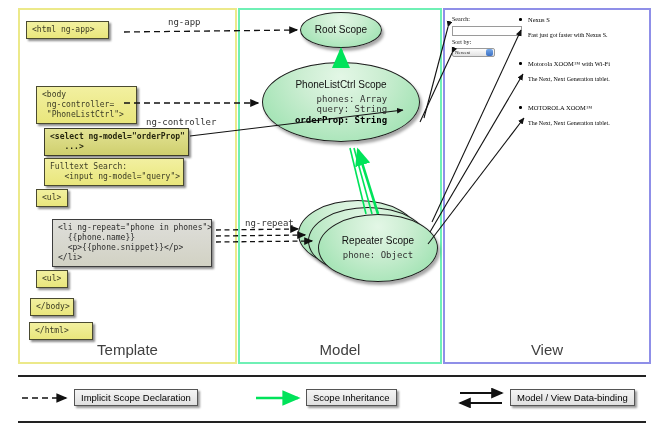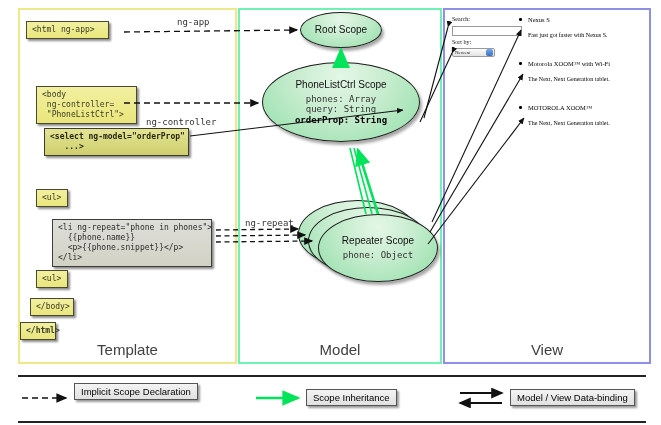--- a/index.html
+++ b/index.html
@@ -30,21 +30,21 @@
 
   
   .ell{position:absolute;box-sizing:border-box;border-radius:50%;
        border:1.5px solid #1d1d1d;
        background:radial-gradient(ellipse at 50% 18%,#e3f7e6 0%,#cdeed3 35%,#92dfa8 100%);
        box-shadow:2px 3px 3px rgba(0,0,0,.35);
        display:flex;flex-direction:column;align-items:center;justify-content:center;
        color:#111;}
   .ell .title{font-size:10px;line-height:12px;text-align:center;}
   .ell .props{font-family:"DejaVu Sans Mono","Liberation Mono",monospace;
-              font-size:9px;line-height:10.5px;color:#333;text-align:center;margin-top:3px;}
+              font-size:9px;line-height:10.5px;color:#333;text-align:right;margin-top:3px;}
   .ghost{position:absolute;box-sizing:border-box;border-radius:50%;
          border:1.5px solid #1d1d1d;
          background:radial-gradient(ellipse at 50% 18%,#e3f7e6 0%,#cdeed3 40%,#9ae0ae 100%);
          box-shadow:2px 3px 3px rgba(0,0,0,.3);}
 
   
   #viewbox{position:absolute;left:450px;top:14px;width:192px;height:336px;}
   .v-label{position:absolute;font-size:6px;color:#111;
            font-family:"Liberation Serif",serif;}
   .v-input{position:absolute;box-sizing:border-box;background:#fff;
@@ -93,33 +93,35 @@
 
   <div class="code" style="left:26px;top:21px;width:83px;">&lt;html ng-app&gt;</div>
 
   <div class="code" style="left:36px;top:86px;width:101px;">&lt;body
  ng-controller=
  "PhoneListCtrl"&gt;</div>
 
   <div class="code olive" style="left:44px;top:128px;width:145px;">&lt;select ng-model="orderProp"
    ...&gt;</div>
 
+  <div class="code" style="left:44px;top:158px;width:140px;">Fulltext Search:
+   &lt;input ng-model="query"&gt;</div>
 
   <div class="code" style="left:36px;top:189px;width:32px;">&lt;ul&gt;</div>
 
   <div class="code grey" style="left:52px;top:219px;width:160px;">&lt;li ng-repeat="phone in phones"&gt;
   {{phone.name}}
   &lt;p&gt;{{phone.snippet}}&lt;/p&gt;
 &lt;/li&gt;</div>
 
   <div class="code" style="left:36px;top:270px;width:32px;">&lt;ul&gt;</div>
 
   <div class="code" style="left:30px;top:298px;width:44px;">&lt;/body&gt;</div>
 
-  <div class="code" style="left:20px;top:322px;width:36px;font-weight:bold;">&lt;/html&gt;</div>
+  <div class="code" style="left:29px;top:322px;width:64px;">&lt;/html&gt;</div>
 
   <div class="ell" style="left:300px;top:12px;width:82px;height:36px;">
     <div class="title">Root
 Scope</div>
   </div>
 
   <div class="ell" style="left:262px;top:62px;width:158px;height:80px;">
     <div class="title">PhoneListCtrl
 Scope</div>
     <div class="props">
@@ -160,21 +162,21 @@
     </div>
     <div class="v-snip" style="left:78px;top:62px;">The Next, Next Generation tablet.</div>
 
     <div class="v-item" style="left:78px;top:90px;">
       <span class="bullet"></span>
       <span>MOTOROLA XOOM™</span>
     </div>
     <div class="v-snip" style="left:78px;top:106px;">The Next, Next Generation tablet.</div>
   </div>
 
-  <span class="edge-label" style="left:177px;top:17px;">ng-app</span>
+  <span class="edge-label" style="left:168px;top:17px;">ng-app</span>
   <span class="edge-label" style="left:146px;top:95px;margin-top:22px;">ng-controller</span>
   <span class="edge-label" style="left:245px;top:218px;">ng-repeat</span>
 
   <svg viewBox="0 0 661 425">
     <defs>
       <marker id="ah" markerWidth="7" markerHeight="7" refX="6" refY="3" orient="auto">
         <path d="M0,0 L7,3 L0,6 z" fill="#111"></path>
       </marker>
       <marker id="ah-g" markerWidth="7" markerHeight="7" refX="6" refY="3" orient="auto">
         <path d="M0,0 L7,3 L0,6 z" fill="#00e35a"></path>
@@ -217,18 +219,18 @@
         </marker>
         <marker id="lhg" markerWidth="7" markerHeight="7" refX="6" refY="3" orient="auto">
           <path d="M0,0 L7,3 L0,6 z" fill="#00e35a"></path>
         </marker>
       </defs>
       <path d="M4,21 L48,21" stroke="#111" stroke-width="1.6" fill="none" stroke-dasharray="6,4" marker-end="url(#lh)"></path>
       <path d="M238,21 L280,21" stroke="#00e35a" stroke-width="2.6" fill="none" marker-end="url(#lhg)"></path>
       <path d="M442,16 L484,16" stroke="#111" stroke-width="1.8" fill="none" marker-end="url(#lh)"></path>
       <path d="M484,26 L442,26" stroke="#111" stroke-width="1.8" fill="none" marker-end="url(#lh)"></path>
     </svg>
-    <div class="leg-box" style="left:56px;top:6px;">Implicit Scope Declaration</div>
+    <div class="leg-box" style="left:56px;top:12px;">Implicit Scope Declaration</div>
     <div class="leg-box" style="left:492px;top:12px;">Model / View Data-binding</div>
     <div class="leg-box" style="left:288px;top:12px;">Scope Inheritance</div>
   </div>
 
 </div>
 
 </body></html>

